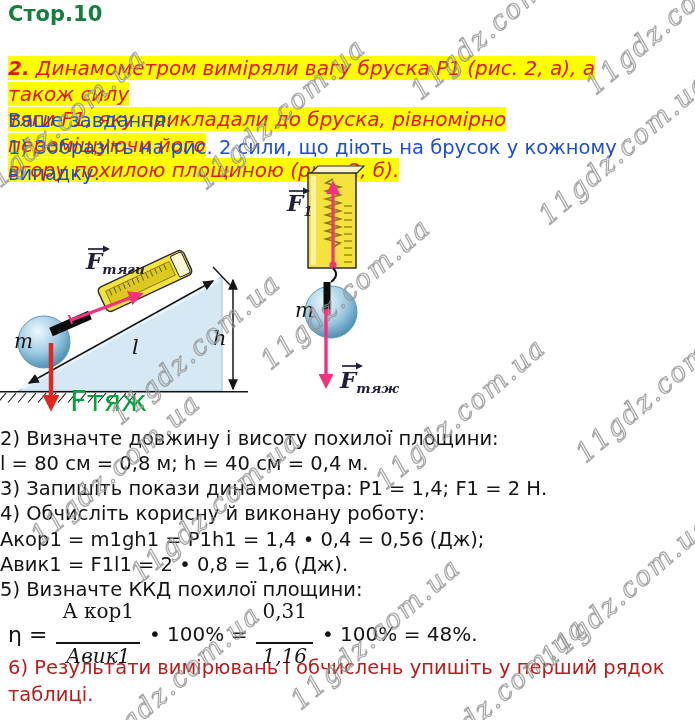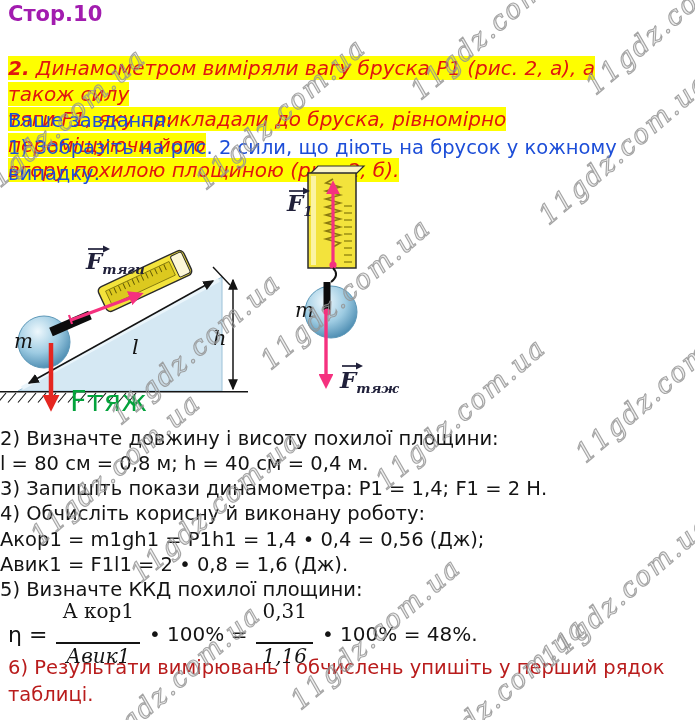--- a/index.html
+++ b/index.html
@@ -3,21 +3,21 @@
 <meta charset="utf-8">
 <style>
   html,body { margin:0; padding:0; }
   body {
     width:695px; height:720px; overflow:hidden; background:#ffffff;
     font-family:"DejaVu Sans", sans-serif; color:#161616; position:relative;
   }
   .abs { position:absolute; }
 
   .page-title {
-    left:8px; top:2px; font-size:21px; font-weight:bold; color:#a21caf;
+    left:8px; top:2px; font-size:21px; font-weight:bold; color:#15803d;
   }
 
   .problem {
     left:8px; top:31px; width:624px; font-size:20px; font-style:italic;
     color:#e0160f; line-height:25.4px; white-space:pre-line;
   }
   .hl { background:#fefe00; }
   .pnum { font-weight:bold; font-style:italic; }
 
   .intro { left:8px; top:108px; font-size:19.5px; line-height:26.5px; color:#1d4ed8; }

